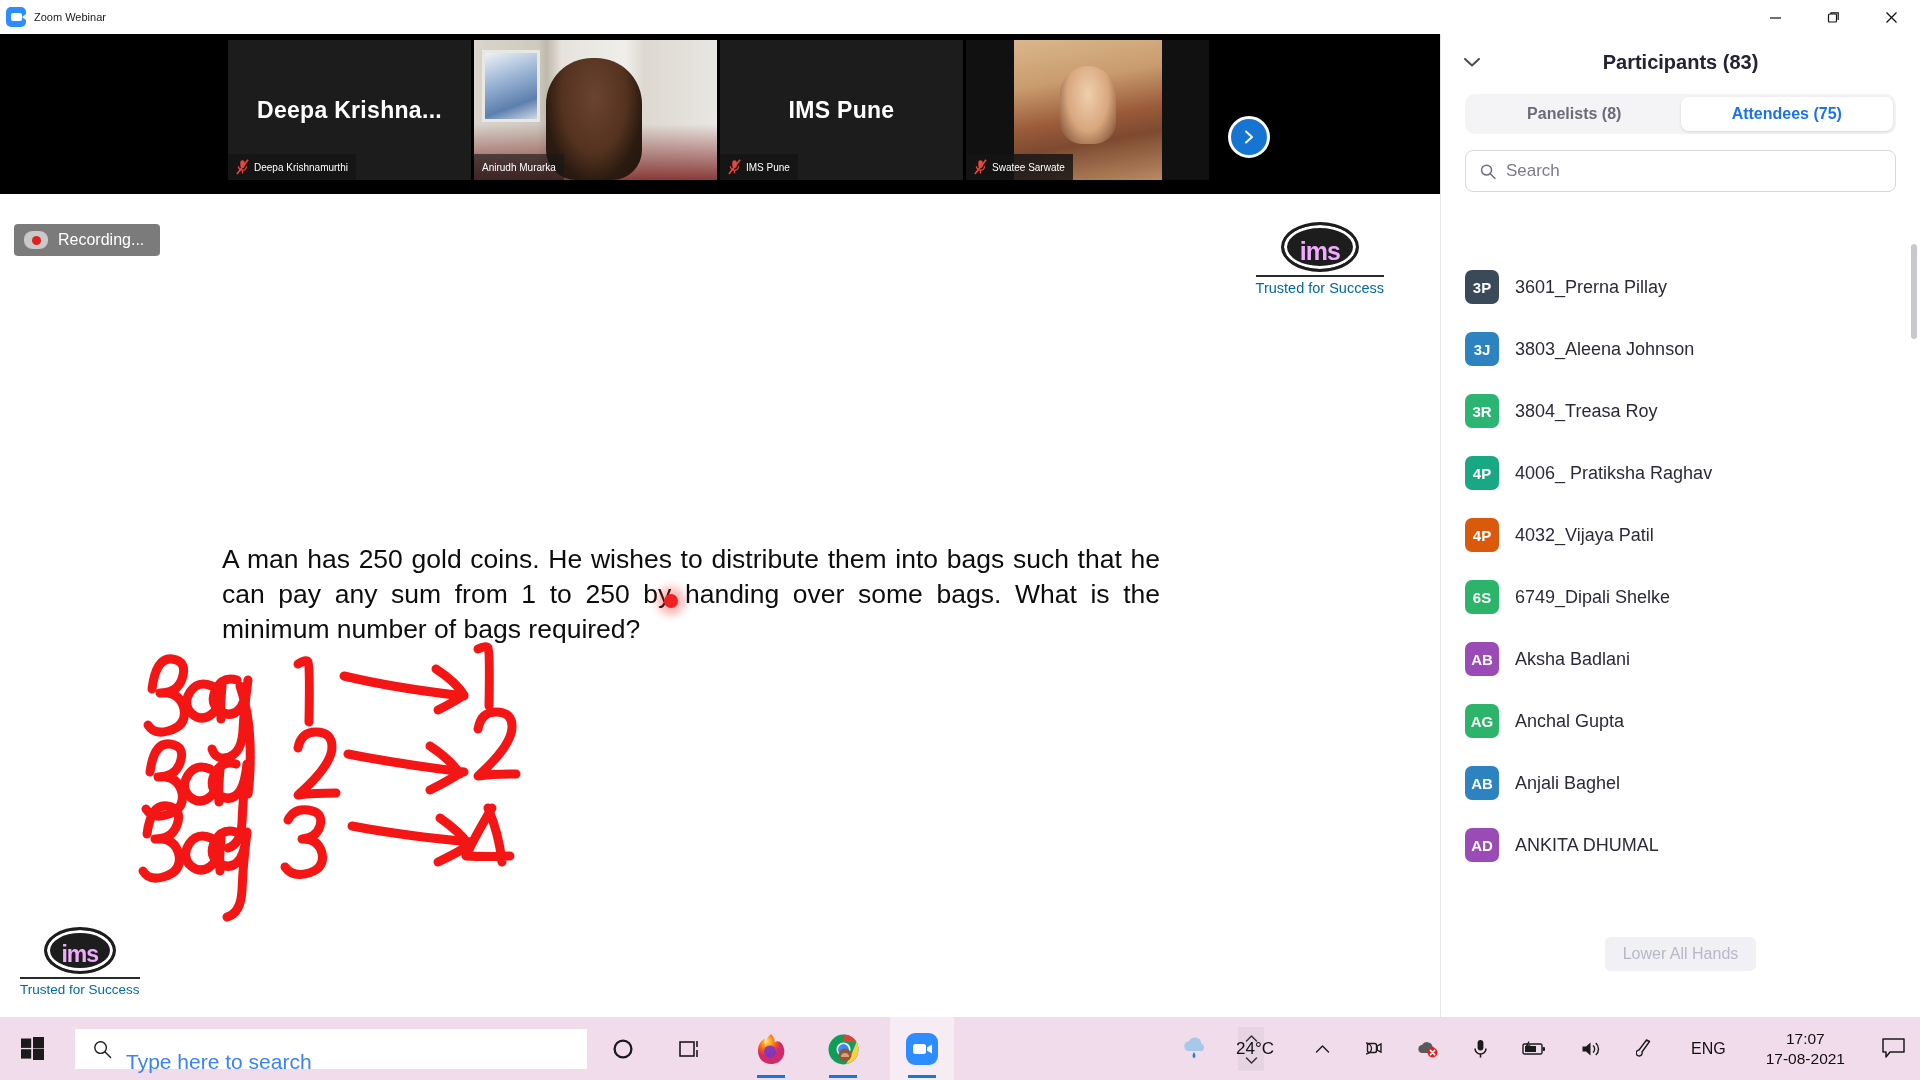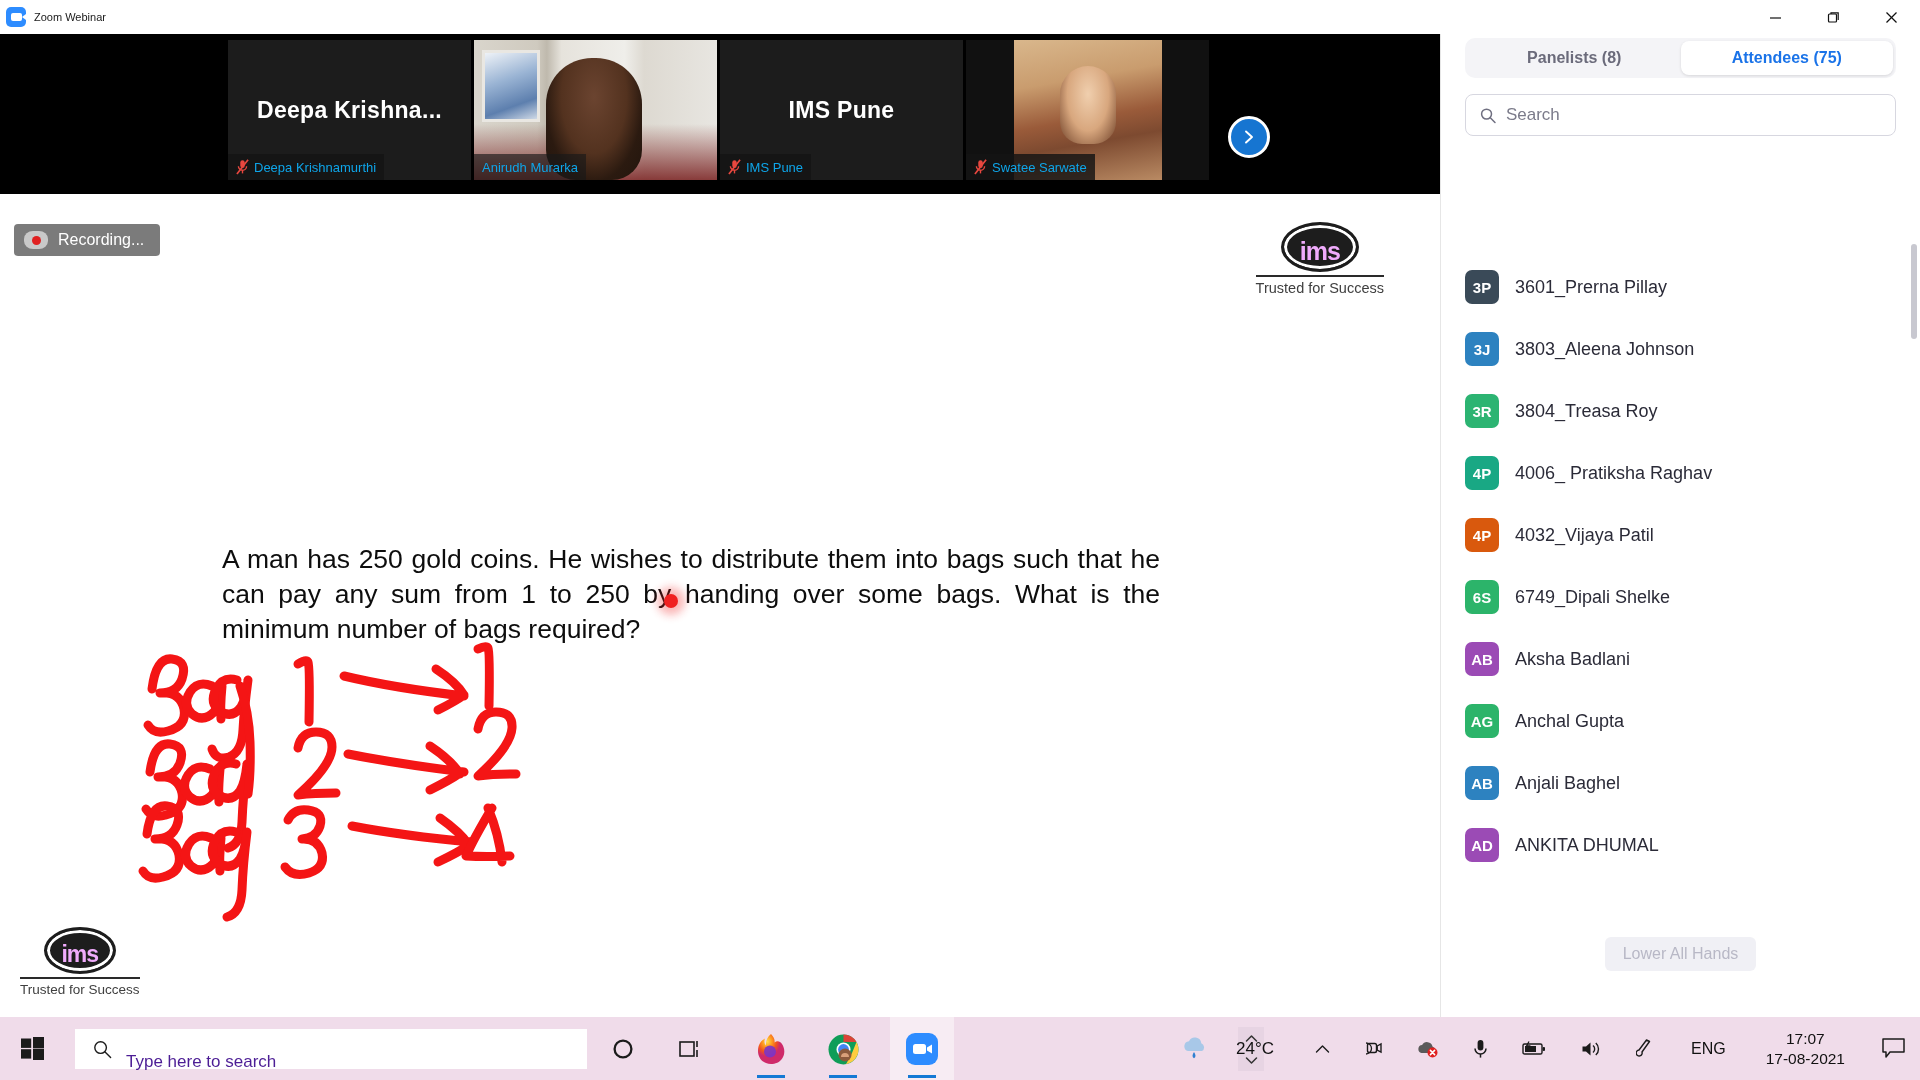--- a/index.html
+++ b/index.html
@@ -61,21 +61,21 @@
     text-align: center; color: #ffffff; font-size: 23px; font-weight: bold;
     letter-spacing: 0.3px;
   }
   .thumb .namebar {
     position: absolute; left: 0; bottom: 0; height: 26px;
     display: flex; align-items: center; gap: 5px; padding: 0 8px;
     background: rgba(20,20,20,0.82); max-width: 100%;
   }
   .thumb.active .namebar { background: rgba(25,25,25,0.65); }
   .thumb .namebar .nm {
-    color: #0ea5e9; font-size: 13px; white-space: nowrap;
+    color: #ffffff; font-size: 10px; white-space: nowrap;
     overflow: hidden; text-overflow: ellipsis;
   }
   .muteicon { width: 13px; height: 16px; flex: 0 0 auto; }
 
   
   .vid-anirudh {
     position: absolute; inset: 0;
     background:
       linear-gradient(to bottom, rgba(0,0,0,0) 60%, rgba(120,30,30,0.85) 100%),
       linear-gradient(to right, #d9d5cc 0%, #cfcabf 26%, #bfb9ad 30%, #e6e3dc 36%, #efeeea 62%, #ddd9d1 70%, #e8e6e1 100%);
@@ -136,21 +136,21 @@
     display: flex; align-items: center; justify-content: center; margin: 0 auto;
     box-shadow: 0 0 0 3px #ffffff inset;
   }
   .ims-logo .oval span {
     color: #f0abfc; font-size: 27px; font-weight: bold; letter-spacing: -1px;
     font-family: Liberation Sans, sans-serif;
     margin-top: 8px;
   }
   .ims-logo .tagline {
     margin-top: 3px; padding-top: 3px; border-top: 2px solid #2a2a2a;
-    color: #404040; font-size: 14.5px; white-space: nowrap;
+    color: #0369a1; font-size: 14.5px; white-space: nowrap;
   }
   #ims-top { position: absolute; right: 56px; top: 28px; }
   #ims-top .oval { width: 78px; height: 50px; }
   #ims-top .oval span { font-size: 25px; }
   #ims-bottom { position: absolute; left: 20px; bottom: 20px; }
   #ims-bottom .oval { width: 72px; height: 47px; }
   #ims-bottom .oval span { font-size: 23px; }
   #ims-bottom .tagline { font-size: 13.5px; }
 
   #question {
@@ -235,21 +235,21 @@
     background: #f0dcea;
   }
   #start {
     position: absolute; left: 8px; top: 0; width: 48px; height: 63px;
     display: flex; align-items: center; justify-content: center;
   }
   #tb-search {
     position: absolute; left: 75px; top: 12px; width: 512px; height: 40px;
     background: #ffffff; display: flex; align-items: center; gap: 14px; padding: 0 18px;
   }
-  #tb-search .ph { font-size: 17px; color: #4c1d95; margin-top: 25px; }
+  #tb-search .ph { font-size: 21px; color: #3b82f6; margin-top: 25px; }
   .tb-icon {
     position: absolute; top: 12px; width: 42px; height: 40px;
     display: flex; align-items: center; justify-content: center;
   }
   .tb-running:after {
     content: ""; position: absolute; left: 7px; right: 7px; bottom: -9px;
     height: 3px; background: #1479d4;
   }
   #tb-zoom-bg {
     position: absolute; left: 890px; top: 0; width: 64px; height: 63px;
@@ -412,20 +412,28 @@
 
     <div id="ims-bottom" class="ims-logo">
       <div class="oval">
           <span>ims</span>
         </div>
       <div class="tagline">Trusted for Success</div>
     </div>
   </div>
 
   <div id="panel">
+    <div id="panel-head">
+      <div id="panel-collapse">
+        <svg width="18" height="12" viewBox="0 0 18 12">
+            <path d="M2 3 L9 9.5 L16 3" fill="none" stroke="#4a4a58" stroke-width="2" stroke-linecap="round" stroke-linejoin="round"></path>
+          </svg>
+      </div>
+      <div id="panel-title">Participants (83)</div>
+    </div>
 
     <div id="tabs">
       <div class="tab">Panelists (8)</div>
       <div class="tab selected">Attendees (75)</div>
     </div>
 
     <div id="search-wrap">
       <svg width="17" height="17" viewBox="0 0 17 17">
         <circle cx="7" cy="7" r="5.3" fill="none" stroke="#6f6f80" stroke-width="1.6"></circle>
         <line x1="11" y1="11" x2="16" y2="16" stroke="#6f6f80" stroke-width="1.6" stroke-linecap="round"></line>

